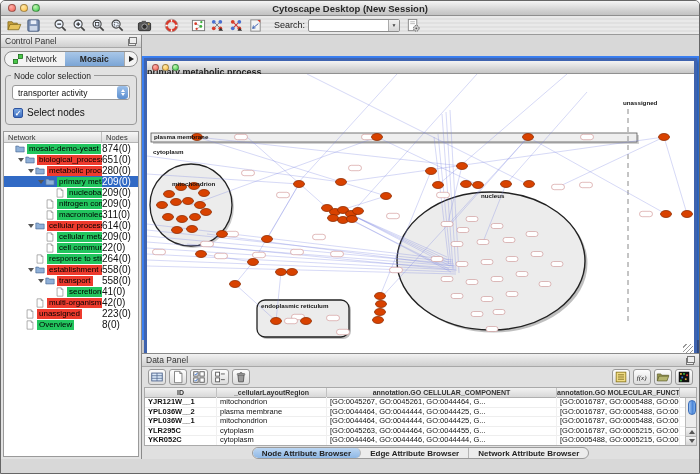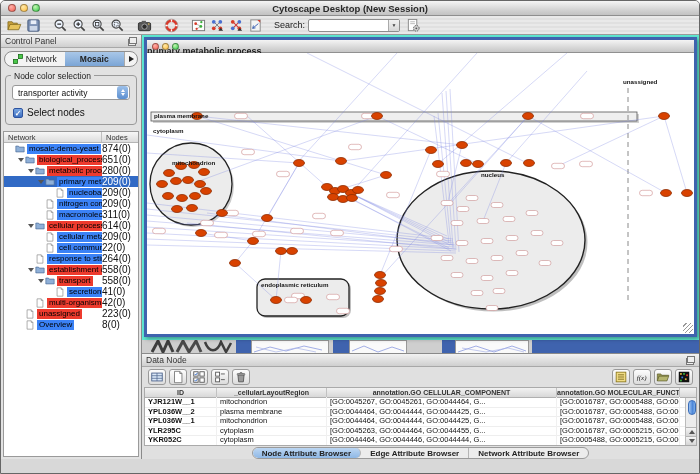--- a/index.html
+++ b/index.html
@@ -71,28 +71,28 @@
   .tree-head span { font-size:7.5px; color:#333; line-height:11px; padding-left:4px; }
   .tree-head .c1 { flex:1; border-right:1px solid #c0c0c0; }
   .tree-head .c2 { width:36px; }
   .tree-rows { flex:1; overflow:hidden; }
   .trow { display:flex; align-items:center; height:11px; padding-right:1px; }
   .trow.sel { background:#316ac5; }
   .trow .exp { width:8px; flex:none; display:flex; justify-content:center; }
   .trow .exp i { width:0; height:0; border-left:3px solid transparent; border-right:3px solid transparent; border-top:4px solid #555; }
   .trow .ticon { flex:none; margin-right:2px; display:flex; }
   .chip { font-size:8px; line-height:10px; padding:0 2px; white-space:nowrap; overflow:hidden; color:#000; flex:0 1 auto; }
-  .chip.green { background:#3b82f6; }
+  .chip.green { background:#22c55e; }
   .chip.red { background:#ee3b2e; }
   .tval { margin-left:auto; flex:none; width:35px; font-size:10px; color:#111; }
   .trow.sel .tval { color:#fff; }
 
   
   .workarea { width:558px; display:flex; flex-direction:column; }
-  .mdi { position:relative; height:318px; background:#5eead4; overflow:hidden; }
+  .mdi { position:relative; height:318px; background:#3b82f6; overflow:hidden;margin-top:21px; }
   .iframe { position:absolute; left:2px; top:2px; width:553px; height:300px;
             border:3px solid #3f63ae; background:#fff; box-shadow:2px 2px 4px rgba(0,0,0,.35); }
   .iframe-title { height:13px; background:linear-gradient(#f4f4f4,#c6c6c6); border-bottom:1px solid #909090; position:relative; }
   .iframe-title .lights { top:2.5px; left:5px; gap:3px; }
   .iframe-title .light { width:7px; height:7px; }
   .iframe-title .title { text-align:center; font-size:9px; font-weight:bold; line-height:13px; color:#222; }
   .net-canvas { position:relative; width:547px; height:281px; background:#fff; overflow:hidden; }
   .grip { position:absolute; right:1px; bottom:1px; width:10px; height:10px;
           background:repeating-linear-gradient(135deg, transparent 0 2px, #9a9a9a 2px 3px); }
 
@@ -732,21 +732,21 @@
                 <text x="334" y="124" font-size="6.2" fill="#111" font-family="Liberation Sans, sans-serif" font-weight="bold">nucleus</text>
                 <text x="114" y="234" font-size="6.2" fill="#111" font-family="Liberation Sans, sans-serif" font-weight="bold">endoplasmic reticulum</text>
                 <text x="476" y="31" font-size="6.2" fill="#111" font-family="Liberation Sans, sans-serif" font-weight="bold">unassigned</text>
               </svg></div>
           <div class="grip"></div>
         </div>
       </div>
 
       <div class="data-panel">
         <div class="panel-title">
-          <span>Data Node</span>
+          <span>Data Panel</span>
           <span class="float-icn"></span>
         </div>
         <div class="dp-toolbar">
           <span id="dp-left" style="display:flex;gap:3px">
               <span class="dp-btn">
                 <span class="icn">
                   <svg viewBox="0 0 16 16" width="14" height="14">
                     <rect x="2" y="3.5" width="12" height="9" fill="#d8e6f6" stroke="#4a618a"></rect>
                     <line x1="2" y1="6.5" x2="14" y2="6.5" stroke="#4a618a" stroke-width="0.8"></line>
                     <line x1="2" y1="9.5" x2="14" y2="9.5" stroke="#4a618a" stroke-width="0.8"></line>

